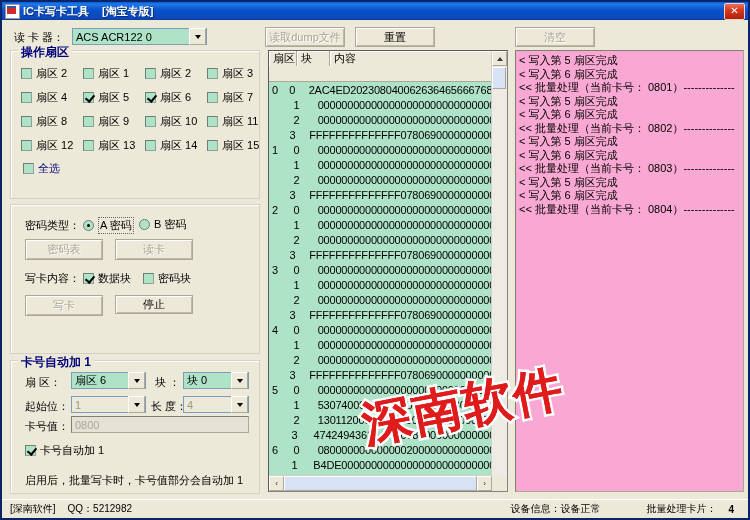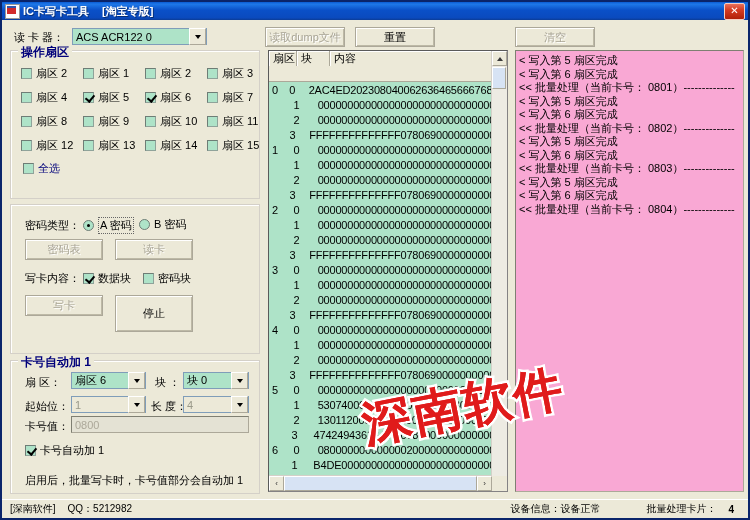--- a/index.html
+++ b/index.html
@@ -348,21 +348,21 @@
       <div class="box"></div>
       <div class="cbtxt">数据块</div>
     </div>
 
     <div class="cb" style="position:absolute;left:132px;top:66px;">
       <div class="box"></div>
       <div class="cbtxt">密码块</div>
     </div>
 
     <div class="btn dis" style="position:absolute;left:14px;top:90px;width:78px;height:21px;">写卡</div>
-    <div class="btn" style="position:absolute;left:104px;top:90px;width:78px;height:37px;">停止</div>
+    <div class="btn" style="position:absolute;left:104px;top:90px;width:78px;height:19px;">停止</div>
   </div>
 
   <div class="group" style="left:8px;top:358px;width:248px;height:132px;">
     <div class="cap">卡号自动加 1</div>
 
     <div class="lbl" style="position:absolute;left:14px;top:14px;">扇 区：</div>
     <div class="combo" style="position:absolute;left:60px;top:11px;width:75px;">
       <div class="val">扇区 6</div>
       <div class="arrow"></div>
     </div>

